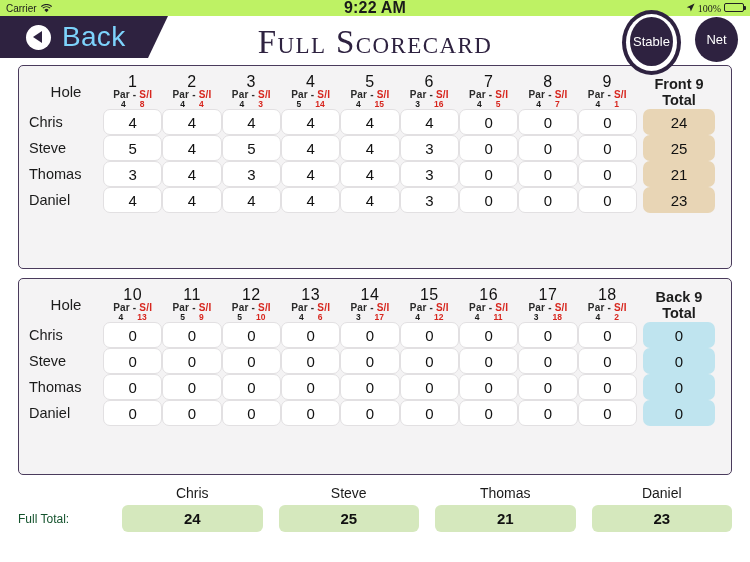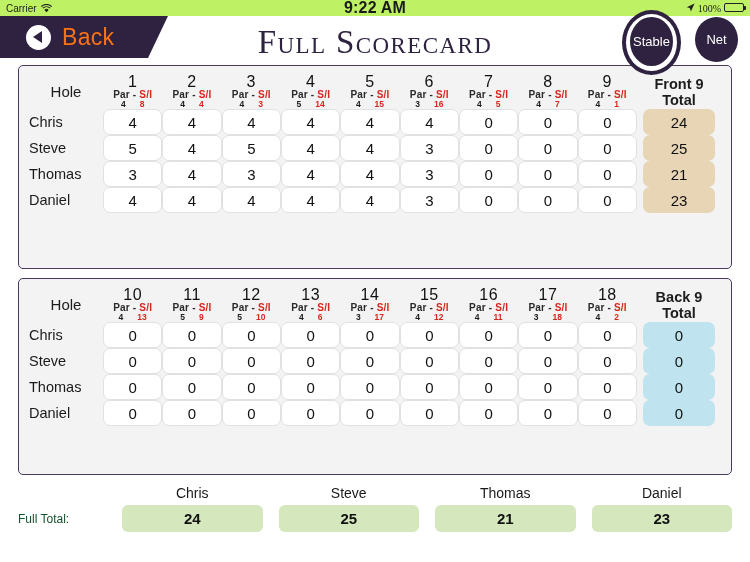--- a/index.html
+++ b/index.html
@@ -65,21 +65,21 @@
   }
   .back-chevron::before {
     content: "";
     width: 0; height: 0;
     border-top: 6px solid transparent;
     border-bottom: 6px solid transparent;
     border-right: 9px solid #2e2240;
     margin-right: 2px;
   }
   .back-label {
-    color: #f97316; font-size: 23px; font-weight: 400;
+    color: #7dd3fc; font-size: 28px; font-weight: 400;
     letter-spacing: .3px;
     font-family: "Liberation Sans", sans-serif;
   }
   .nav-title {
     position: absolute; left: 0; right: 0; top: 8px;
     text-align: center;
     font-family: "Liberation Serif", serif;
     font-size: 33px;
     font-variant: small-caps;
     color: #2e2240;

